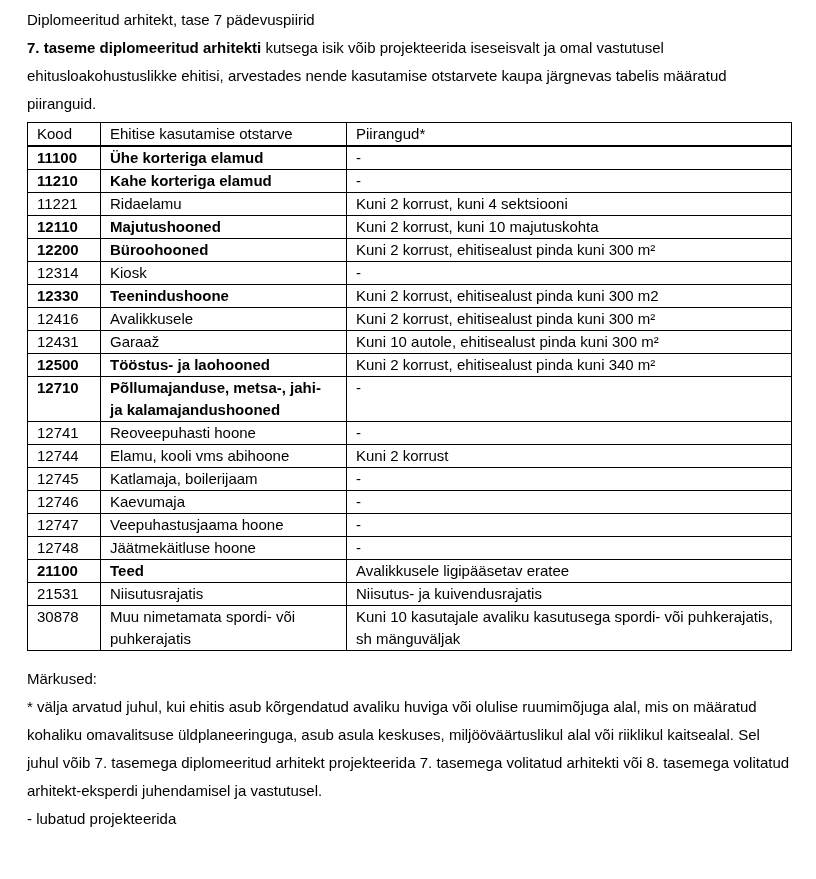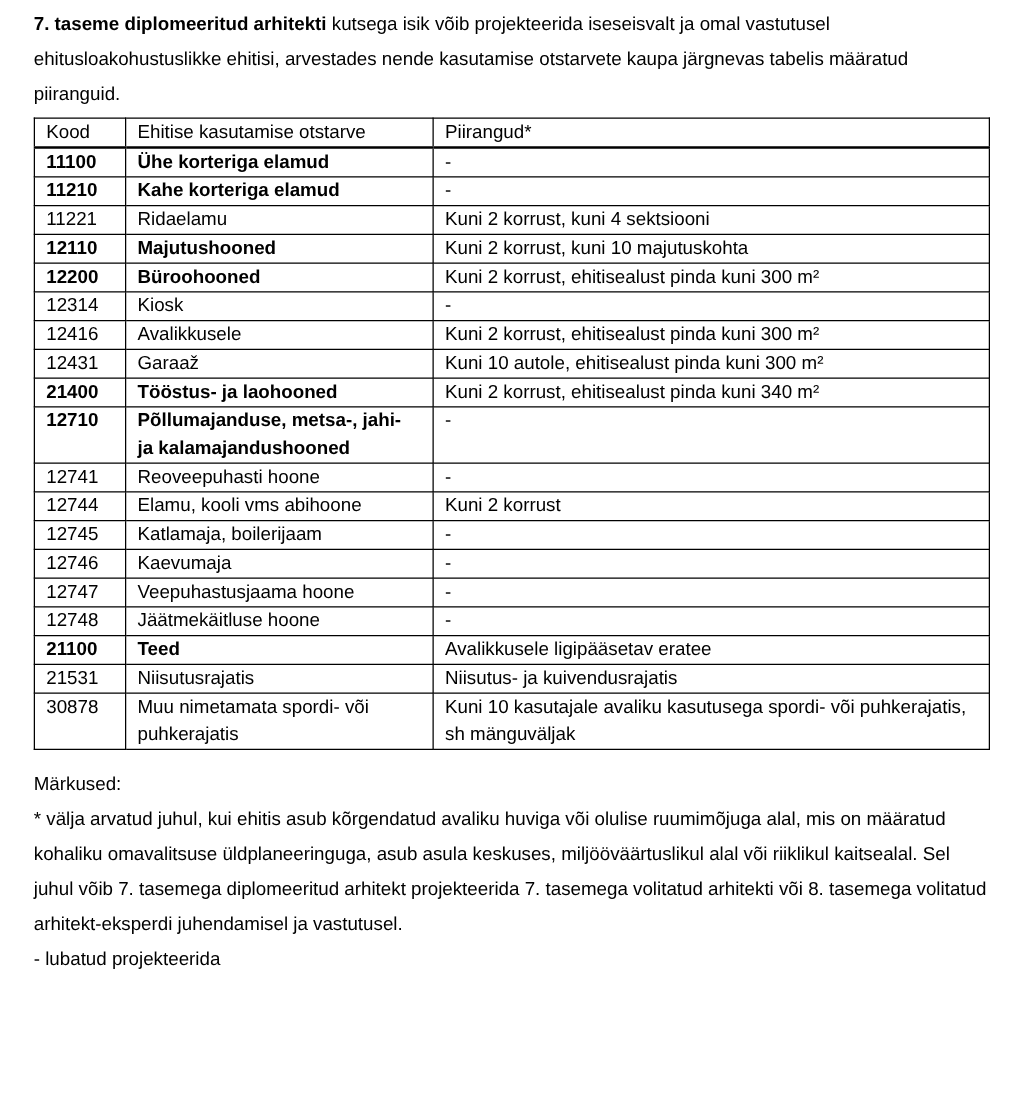--- a/index.html
+++ b/index.html
@@ -68,20 +68,21 @@
   .notes p {
     margin: 0;
     max-width: 770px;
   }
 </style>
 </head>
 <body>
 
 <div class="page">
 
+  <p class="title">Diplomeeritud arhitekt, tase 7 pädevuspiirid</p>
 
   <p class="intro"><strong>7. taseme diplomeeritud arhitekti</strong><span> kutsega isik võib projekteerida iseseisvalt ja omal vastutusel ehitusloakohustuslikke ehitisi, arvestades nende kasutamise otstarvete kaupa järgnevas tabelis määratud piiranguid.</span></p>
 
   <table class="competence">
     <colgroup>
       <col class="c1">
       <col class="c2">
       <col class="c3">
     </colgroup>
     <thead>
@@ -115,32 +116,37 @@
         <tr class="bold">
     <td class="col-code">12200</td>
     <td class="col-use">Büroohooned</td>
     <td class="col-restrictions">Kuni 2 korrust, ehitisealust pinda kuni 300 m²</td>
   </tr>
         <tr>
     <td class="col-code">12314</td>
     <td class="col-use">Kiosk</td>
     <td class="col-restrictions">-</td>
   </tr>
+        <tr class="bold">
+    <td class="col-code">12330</td>
+    <td class="col-use">Teenindushoone</td>
+    <td class="col-restrictions">Kuni 2 korrust, ehitisealust pinda kuni 300 m2</td>
+  </tr>
         <tr>
     <td class="col-code">12416</td>
     <td class="col-use">Avalikkusele</td>
     <td class="col-restrictions">Kuni 2 korrust, ehitisealust pinda kuni 300 m²</td>
   </tr>
         <tr>
     <td class="col-code">12431</td>
     <td class="col-use">Garaaž</td>
     <td class="col-restrictions">Kuni 10 autole, ehitisealust pinda kuni 300 m²</td>
   </tr>
         <tr class="bold">
-    <td class="col-code">21400</td>
+    <td class="col-code">12500</td>
     <td class="col-use">Tööstus- ja laohooned</td>
     <td class="col-restrictions">Kuni 2 korrust, ehitisealust pinda kuni 340 m²</td>
   </tr>
         <tr class="bold">
     <td class="col-code">12710</td>
     <td class="col-use">Põllumajanduse, metsa-, jahi- ja kalamajandushooned</td>
     <td class="col-restrictions">-</td>
   </tr>
         <tr>
     <td class="col-code">12741</td>

